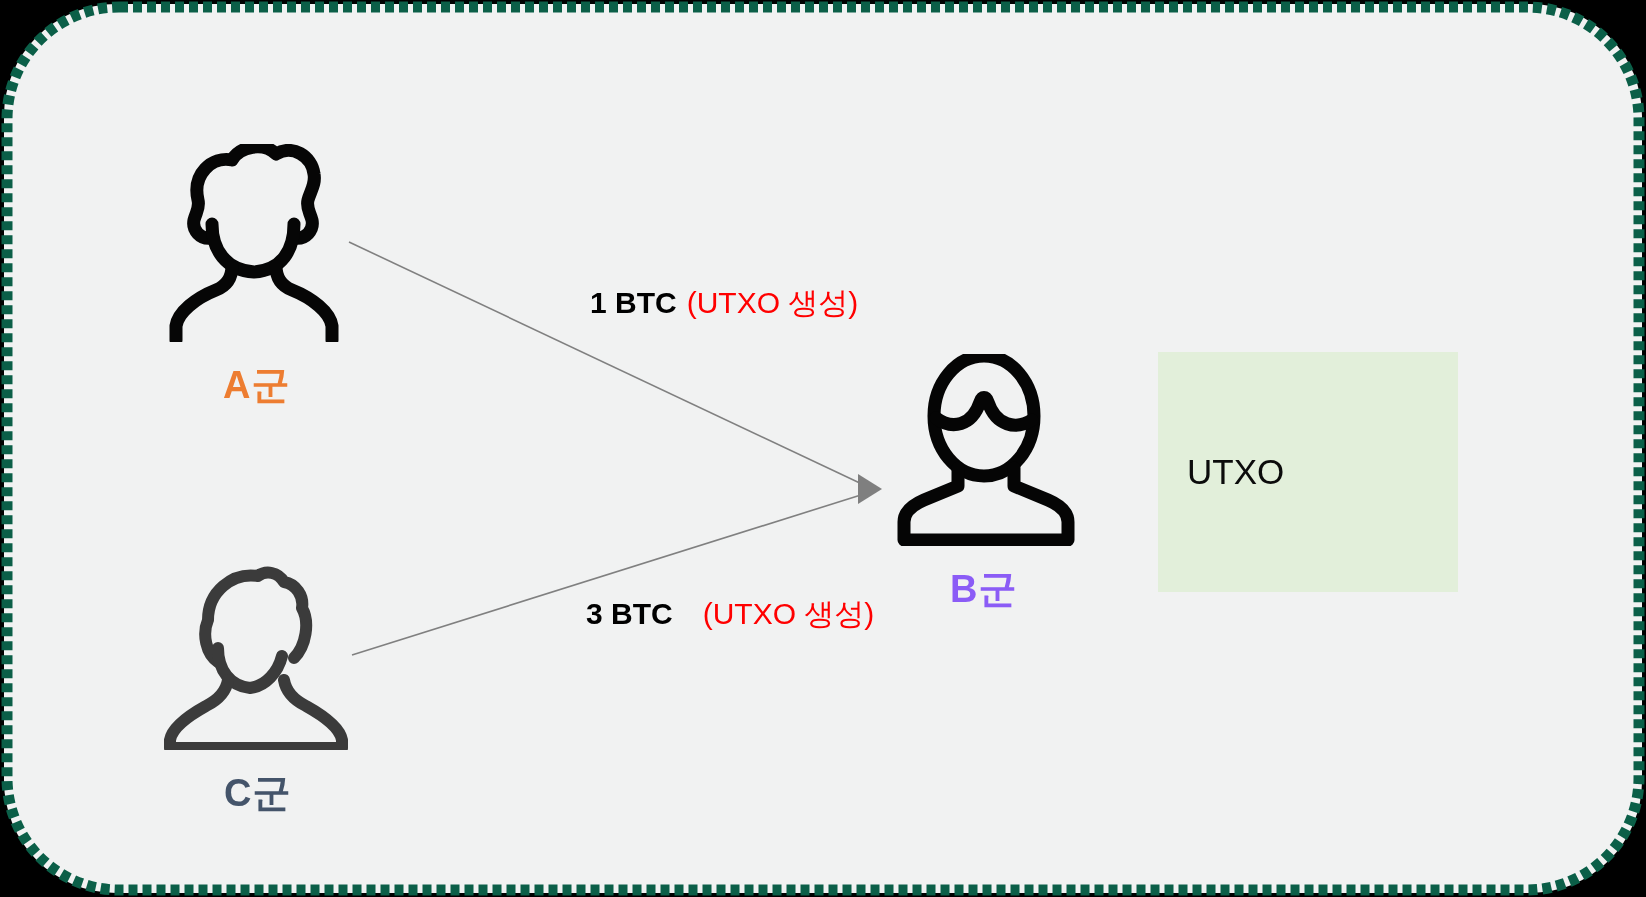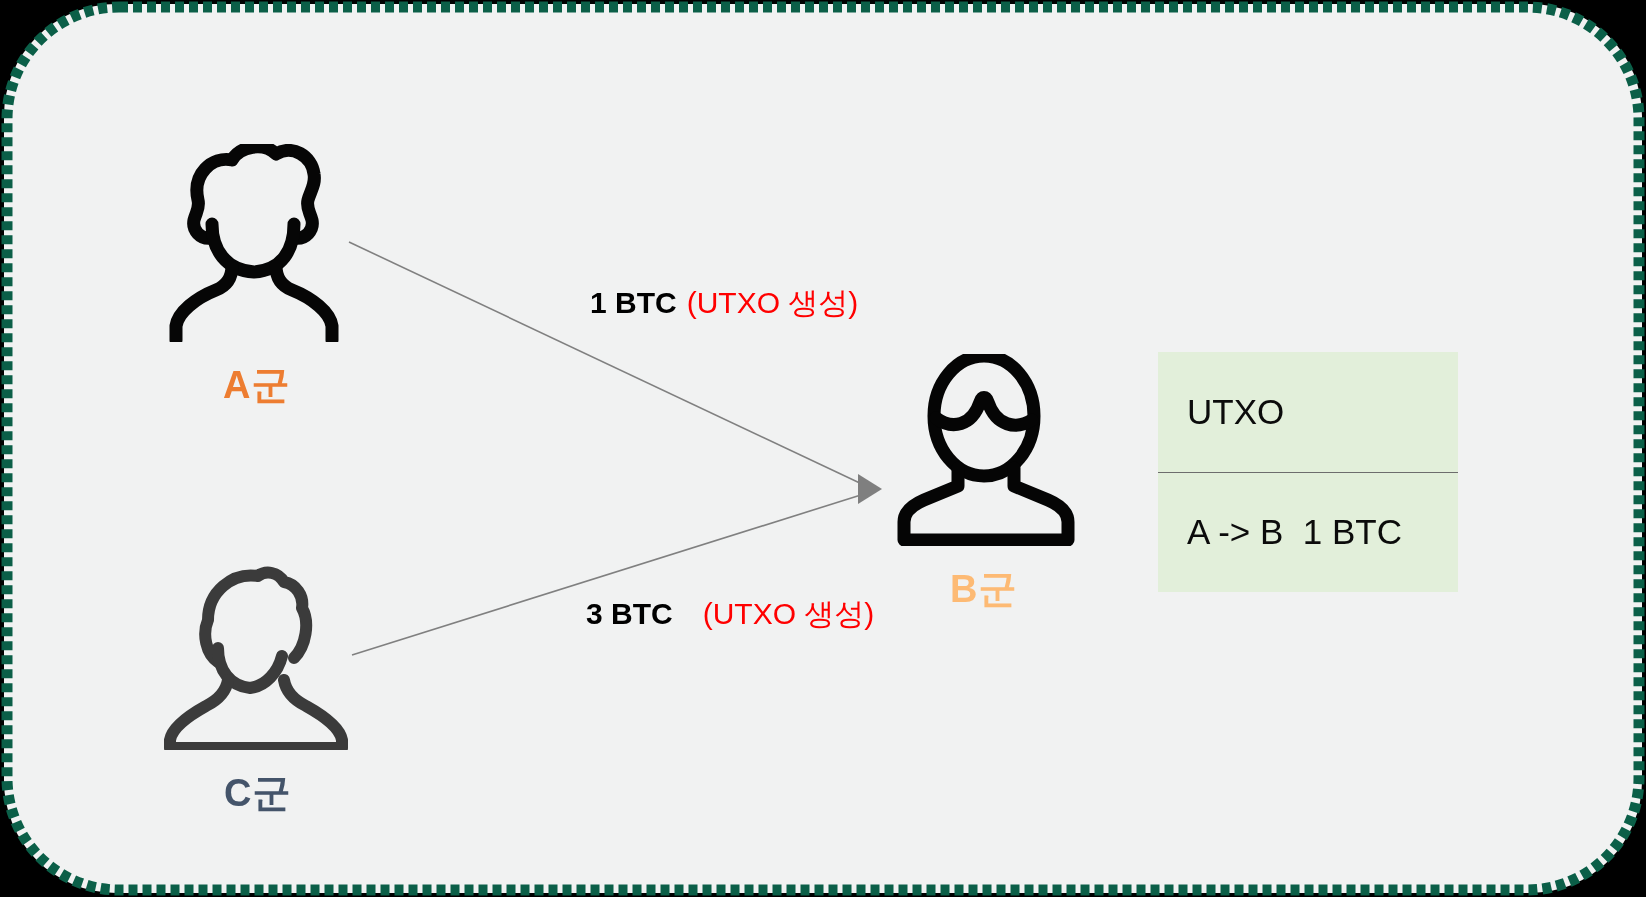--- a/index.html
+++ b/index.html
@@ -22,21 +22,21 @@
   .actor{position:absolute;}
   .actor-icon{display:block;}
   .actor-label{
     position:absolute;
     font-weight:bold;
     font-size:38px;
     letter-spacing:1px;
     white-space:nowrap;
   }
   .label-a{color:#ED7D31;}
-  .label-b{color:#fdba74;text-align:right;}
+  .label-b{color:#8b5cf6;text-align:right;}
   .label-c{color:#44546A;}
   .txn{
     position:absolute;
     font-size:30px;
     white-space:nowrap;
   }
   .txn .amount{font-weight:bold;color:#000;}
   .txn .note{color:#FF0000;font-weight:normal;}
   .txn-1 .note{margin-left:10px;}
   .txn-2 .note{margin-left:30px;}
@@ -111,16 +111,15 @@
   <div class="txn txn-1" style="left:590px;top:283px;">
     <span class="amount">1 BTC</span><span class="note">(UTXO 생성)</span>
   </div>
 
   <div class="txn txn-2" style="left:586px;top:594px;">
     <span class="amount">3 BTC</span><span class="note">(UTXO 생성)</span>
   </div>
 
   <div class="utxo-table">
     <div class="utxo-row">UTXO</div>
-    <div class="utxo-row">A -&gt; B  1 BTC</div>
   </div>
 
 </div>
 
 </body></html>

